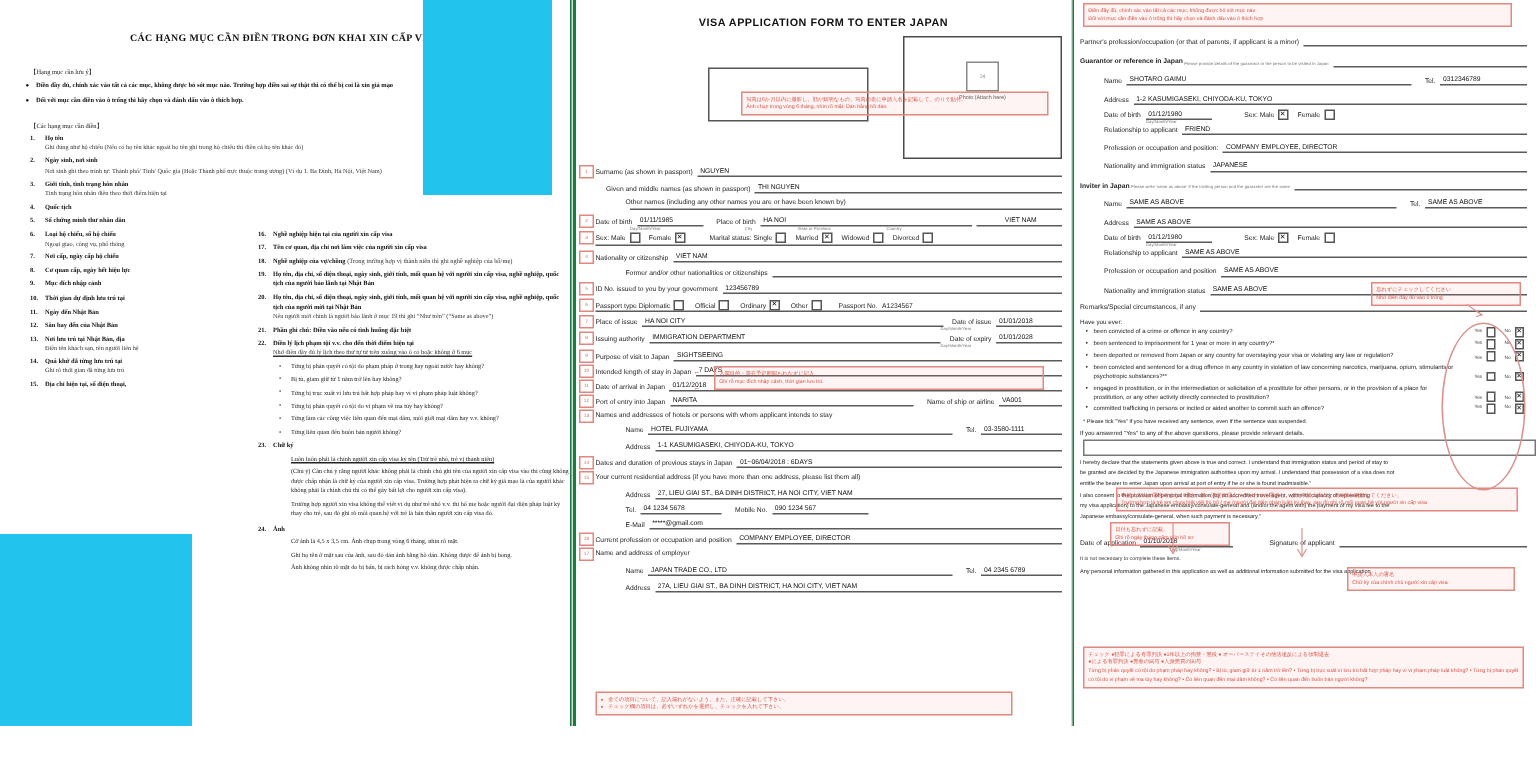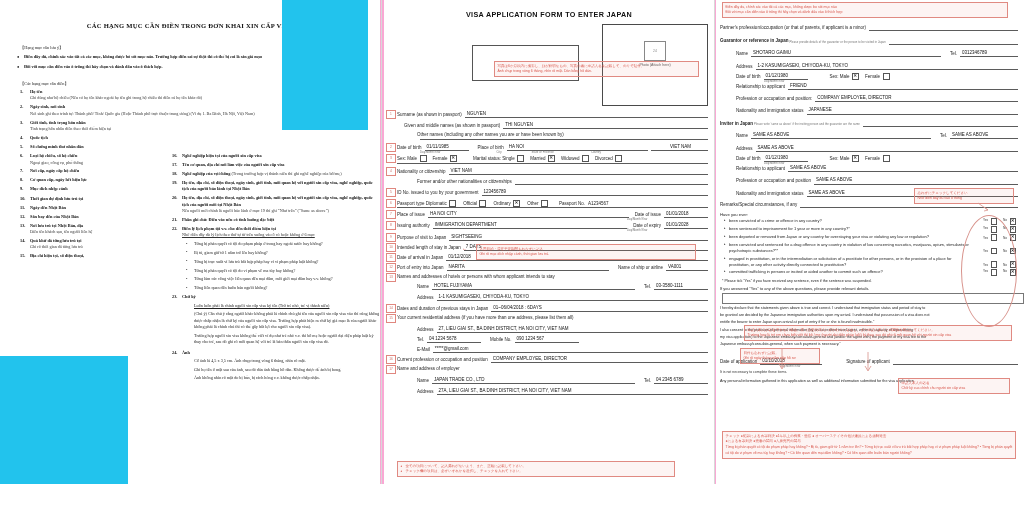--- a/index.html
+++ b/index.html
@@ -4,21 +4,21 @@
 <title>Visa Application Documents</title>
 <style>
   html,body{margin:0;padding:0;}
   body{
     width:1024px;height:512px;
     background:#ffffff;
     font-family:"Liberation Sans", sans-serif;
     overflow:hidden;
     position:relative;
   }
-  .canvas{position:relative;width:1024px;height:484px;overflow:hidden;background:#f9a8d4;}
+  .canvas{position:relative;width:1024px;height:484px;overflow:hidden;background:#15803d;}
 
   
   .cyan{position:absolute;background:#22C3ED;}
   #cyan-top-left{left:282px;top:0px;width:86px;height:130px;}
   #cyan-bottom-left{left:0px;top:356px;width:128px;height:156px;}
   #cyan-bottom-right{left:424px;top:493px;width:600px;height:19px;}
 
   
   .doc{position:absolute;background:#fff;color:#1a1a1a;}
   .doc-left{left:0;top:0;width:380px;height:512px;}

